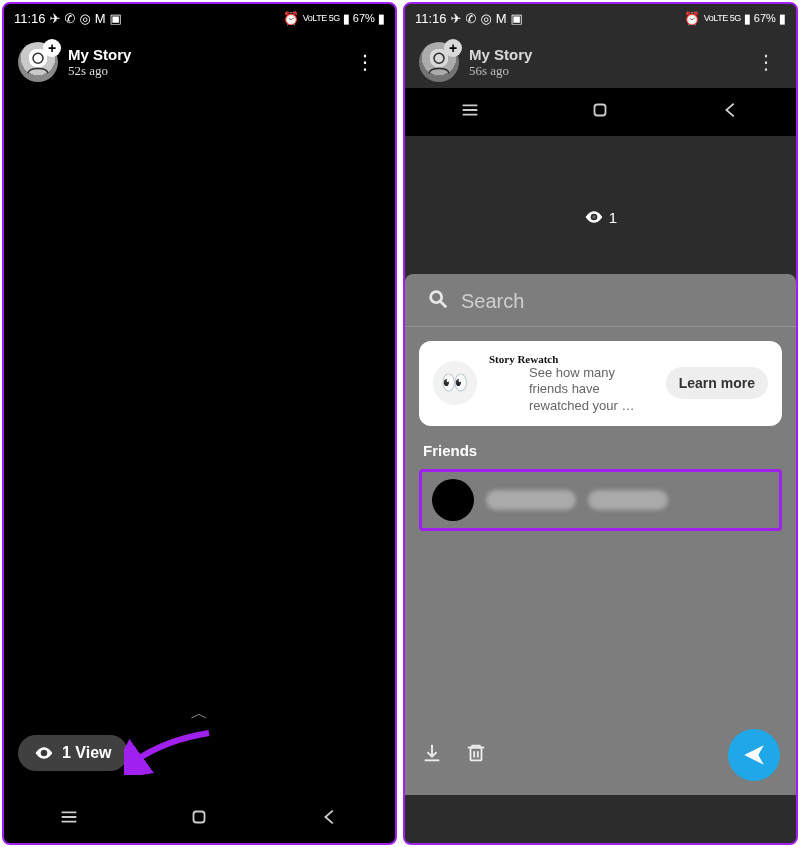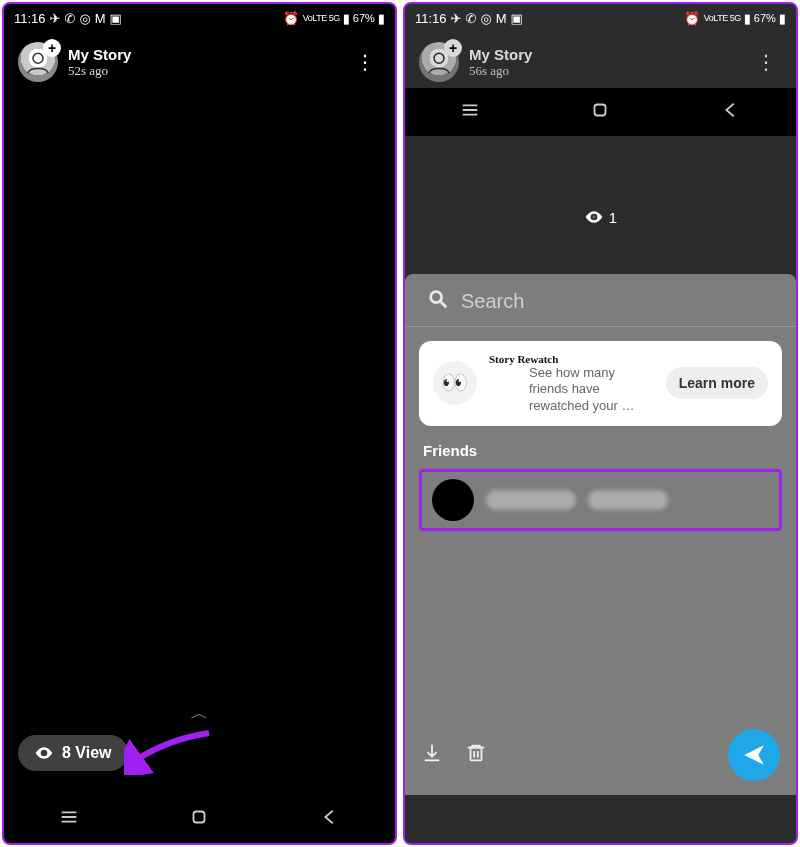--- a/index.html
+++ b/index.html
@@ -262,21 +262,21 @@
 
   <div class="story-body">
     <div class="chevron-up">︿</div>
     <div class="view-pill">
       <span class="eye-ico">
         <svg viewBox="0 0 24 24" fill="#fff">
             <path d="M12 5C6 5 2 12 2 12s4 7 10 7 10-7 10-7-4-7-10-7zm0 11a4 4 0 110-8 4 4 0 010 8z"></path>
             <circle cx="12" cy="12" r="2" fill="#333"></circle>
           </svg>
       </span>
-      <span>8 View</span>
+      <span>1 View</span>
     </div>
     <svg class="arrow-annotation" viewBox="0 0 90 50">
       <defs>
           <marker id="ah1" markerWidth="7" markerHeight="7" refX="2" refY="3.5" orient="auto">
             <polygon points="0 0, 7 3.5, 0 7" fill="#a020f0"></polygon>
           </marker>
         </defs>
       <path d="M85 8 Q 40 15 8 38" stroke="#a020f0" stroke-width="6" fill="none" marker-end="url(#ah1)"></path>
     </svg>
   </div>

